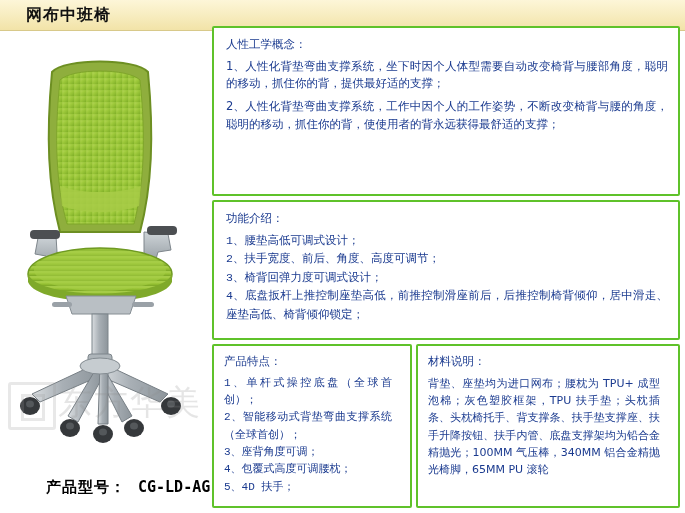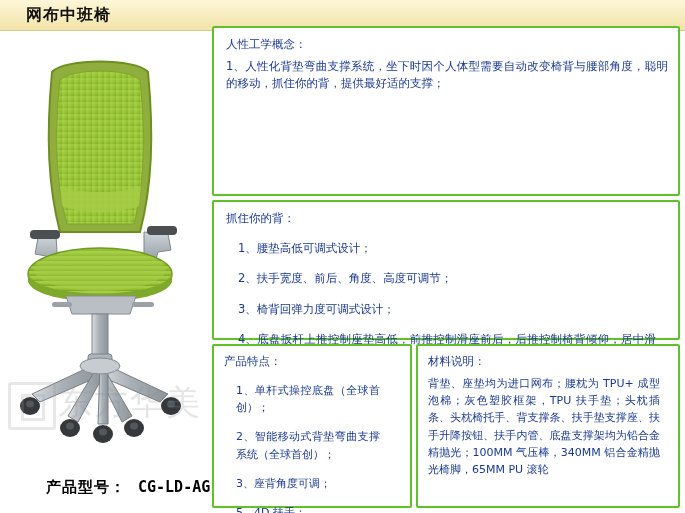--- a/index.html
+++ b/index.html
@@ -122,22 +122,23 @@
     color: #1a3a8f;
     line-height: 1.55;
     margin: 0 0 5px 0;
     text-align: justify;
   }
   .para:last-child { margin-bottom: 0; }
   .item {
     font-size: 11.5px;
     color: #1a3a8f;
     line-height: 1.62;
-    margin: 12px;
+    margin: 0;
     text-align: justify;
+    font-family: Liberation Mono, monospace;
   }
 
   #panel-ergonomics { left: 212px; top: 26px; width: 468px; height: 170px; }
   #panel-features   { left: 212px; top: 200px; width: 468px; height: 140px; }
   #panel-highlights { left: 212px; top: 344px; width: 200px; height: 164px; }
   #panel-materials  { left: 416px; top: 344px; width: 264px; height: 164px; }
 
   #panel-highlights .panel-body,
   #panel-materials .panel-body { padding: 8px 18px 4px 10px; }
   #panel-highlights .item,
@@ -243,39 +244,41 @@
   </div>
 
   <div class="model-line">
     <span class="model-label">产品型号：</span><span class="model-value">CG-LD-AG-LAM</span>
   </div>
 
   <div class="panel" id="panel-ergonomics">
     <div class="panel-body">
       <p class="panel-title">人性工学概念：</p>
       <p class="para">1、人性化背垫弯曲支撑系统，坐下时因个人体型需要自动改变椅背与腰部角度，聪明的移动，抓住你的背，提供最好适的支撑；</p>
+      <p class="para">2、人性化背垫弯曲支撑系统，工作中因个人的工作姿势，不断改变椅背与腰的角度，聪明的移动，抓住你的背，使使用者的背永远获得最舒适的支撑；</p>
     </div>
   </div>
 
   <div class="panel" id="panel-features">
     <div class="panel-body">
-      <p class="panel-title">抓住你的背：</p>
+      <p class="panel-title">功能介绍：</p>
       <p class="item">1、腰垫高低可调式设计；</p>
       <p class="item">2、扶手宽度、前后、角度、高度可调节；</p>
       <p class="item">3、椅背回弹力度可调式设计；</p>
       <p class="item">4、底盘扳杆上推控制座垫高低，前推控制滑座前后，后推控制椅背倾仰，居中滑走、座垫高低、椅背倾仰锁定；</p>
     </div>
   </div>
 
   <div class="panel" id="panel-highlights">
     <div class="panel-body">
       <p class="panel-title">产品特点：</p>
       <p class="item">1、单杆式操控底盘（全球首创）；</p>
       <p class="item">2、智能移动式背垫弯曲支撑系统（全球首创）；</p>
       <p class="item">3、座背角度可调；</p>
+      <p class="item">4、包覆式高度可调腰枕；</p>
       <p class="item">5、4D 扶手；</p>
     </div>
   </div>
 
   <div class="panel" id="panel-materials">
     <div class="panel-body">
       <p class="panel-title">材料说明：</p>
       <p class="para">背垫、座垫均为进口网布；腰枕为 TPU+ 成型泡棉；灰色塑胶框架，TPU 扶手垫；头枕插条、头枕椅托手、背支撑条、扶手垫支撑座、扶手升降按钮、扶手内管、底盘支撑架均为铅合金精抛光；100MM 气压棒，340MM 铝合金精抛光椅脚，65MM PU 滚轮</p>
     </div>
   </div>

